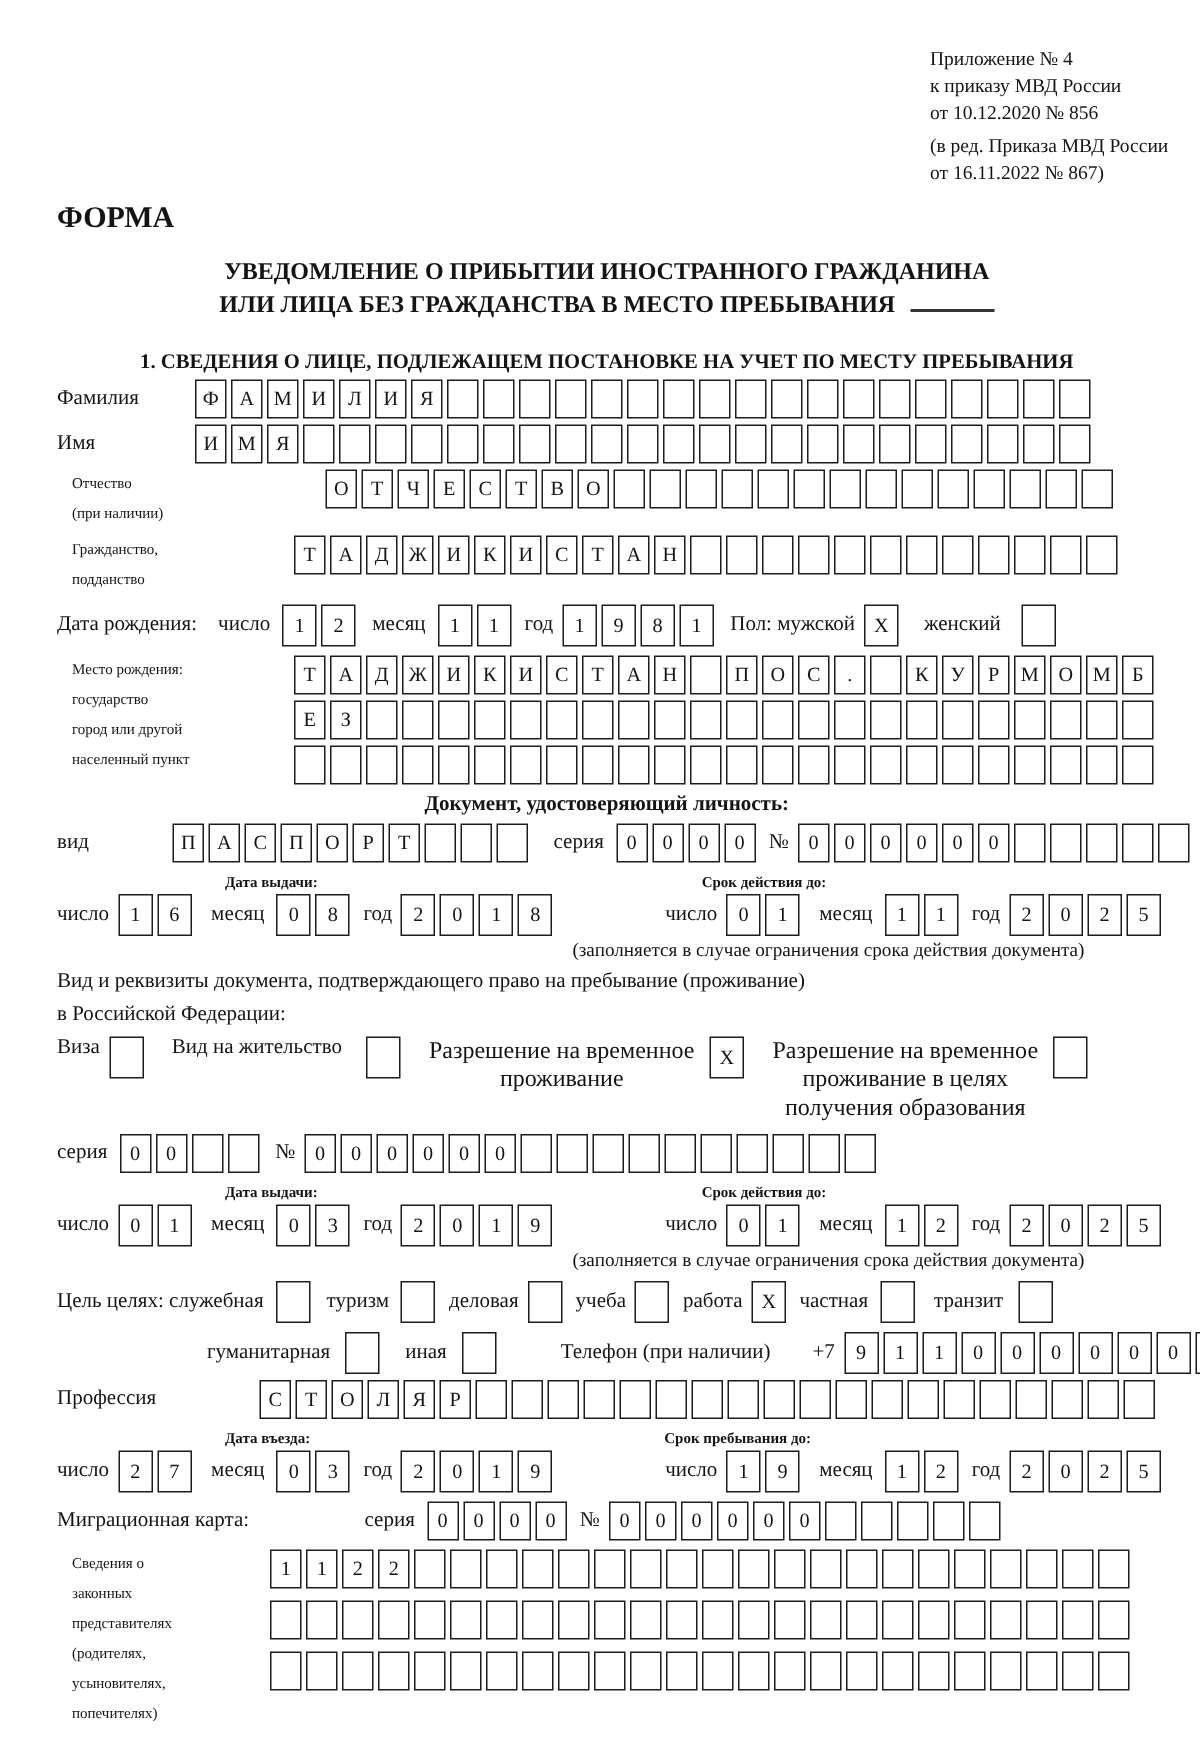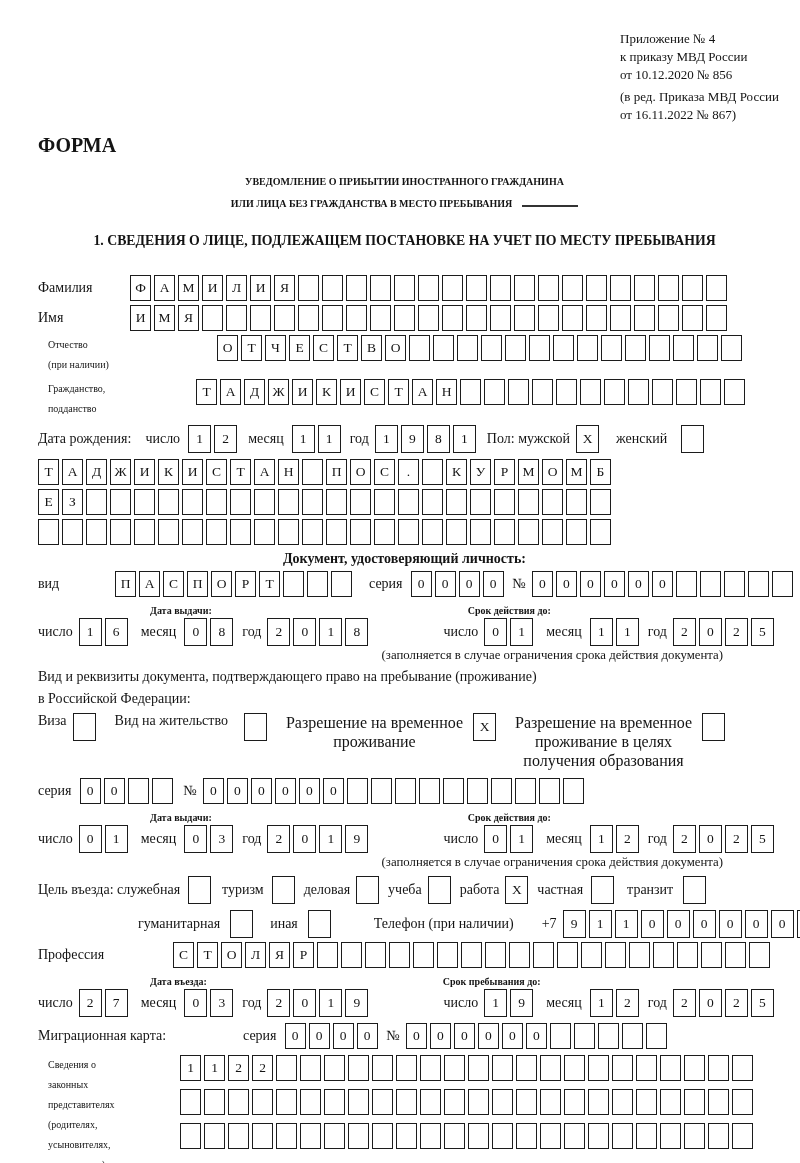--- a/index.html
+++ b/index.html
@@ -5,21 +5,21 @@
   html,body{margin:0;padding:0;background:#fff;}
   body{width:800px;height:1163px;overflow:hidden;color:#141414;
        font-family:"Liberation Serif","DejaVu Serif",serif;}
   .page{box-sizing:border-box;width:776px;height:1163px;padding:30px 5px 0 38px;}
 
   
   .hdr-note{margin-left:582px;width:190px;font-size:13px;line-height:18px;}
   .hdr-note .ed{margin-top:4px;}
   .forma{margin-top:10px;text-align:left;padding-right:32px;font-weight:bold;font-size:20px;}
 
-  .title{margin-top:14px;text-align:center;font-weight:bold;font-size:10px;line-height:22px;}
+  .title{margin-top:14px;text-align:center;font-weight:bold;font-size:16px;line-height:22px;}
   .blank-line{display:inline-block;width:56px;border-bottom:2px solid #333;height:12px;margin-left:10px;}
 
   .sec-head{margin-top:18px;text-align:center;font-weight:bold;font-size:13.8px;}
 
   .lbl{font-size:14px;white-space:nowrap;}
   .row{display:flex;align-items:center;margin-top:4px;}
   .row-top{display:flex;align-items:flex-start;margin-top:4px;}
   .cells{display:flex;}
   .cell{width:19px;height:24px;border:1.5px solid #1c1c1c;margin-right:3px;
         display:flex;align-items:center;justify-content:center;
@@ -61,21 +61,21 @@
 
   <div class="forma">ФОРМА</div>
 
   <div class="title">
     <div>УВЕДОМЛЕНИЕ О ПРИБЫТИИ ИНОСТРАННОГО ГРАЖДАНИНА</div>
     <div><span>ИЛИ ЛИЦА БЕЗ ГРАЖДАНСТВА В МЕСТО ПРЕБЫВАНИЯ</span><span class="blank-line"></span></div>
   </div>
 
   <div class="sec-head">1. СВЕДЕНИЯ О ЛИЦЕ, ПОДЛЕЖАЩЕМ ПОСТАНОВКЕ НА УЧЕТ ПО МЕСТУ ПРЕБЫВАНИЯ</div>
 
-  <div class="row" style="margin-top:26px;">
+  <div class="row" style="margin-top:4px;">
     <span class="lbl w92">Фамилия</span>
     <span class="cells">
         <span class="cell">Ф</span>
         <span class="cell">А</span>
         <span class="cell">М</span>
         <span class="cell">И</span>
         <span class="cell">Л</span>
         <span class="cell">И</span>
         <span class="cell">Я</span>
         <span class="cell"></span>
@@ -216,20 +216,26 @@
     <span class="cells ml6 big">
         <span class="cell">X</span>
       </span>
     <span class="lbl ml14">женский</span>
     <span class="cells ml14 big">
         <span class="cell"></span>
       </span>
   </div>
 
   <div class="row-top" style="margin-top:6px;">
+    <span class="lblcol w170">
+      <span style="display:block">Место рождения:</span>
+      <span style="display:block">государство</span>
+      <span style="display:block">город или другой</span>
+      <span style="display:block">населенный пункт</span>
+    </span>
     <span>
       <span class="cells" style="display:flex;">
           <span class="cell">Т</span>
           <span class="cell">А</span>
           <span class="cell">Д</span>
           <span class="cell">Ж</span>
           <span class="cell">И</span>
           <span class="cell">К</span>
           <span class="cell">И</span>
           <span class="cell">С</span>
@@ -480,21 +486,21 @@
     <span class="cells ml6 big">
         <span class="cell">2</span>
         <span class="cell">0</span>
         <span class="cell">2</span>
         <span class="cell">5</span>
       </span>
   </div>
   <div class="note-right">(заполняется в случае ограничения срока действия документа)</div>
 
   <div class="row" style="margin-top:6px;">
-    <span class="lbl">Цель въезда: служебная</span>
+    <span class="lbl">Цель целях: служебная</span>
     <span class="cells ml8 big">
         <span class="cell"></span>
       </span>
     <span class="lbl ml8">туризм</span>
     <span class="cells ml8 big">
         <span class="cell"></span>
       </span>
     <span class="lbl ml6">деловая</span>
     <span class="cells ml6 big">
         <span class="cell"></span>

